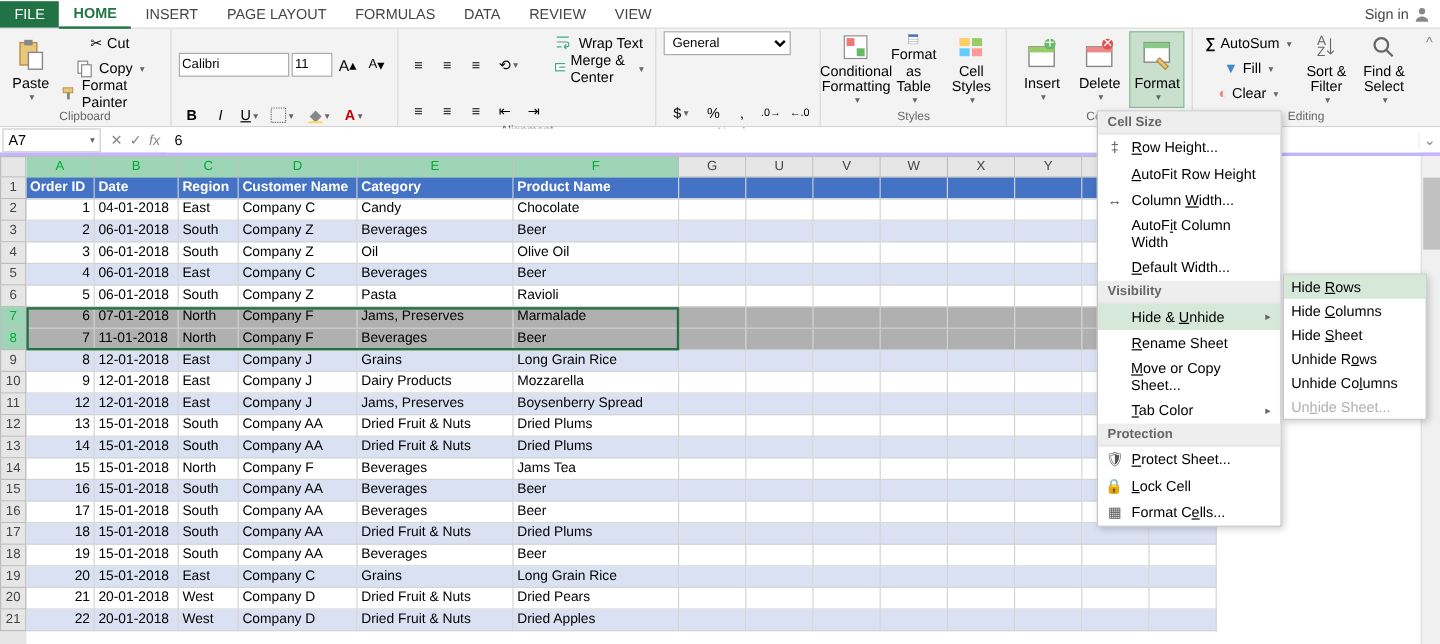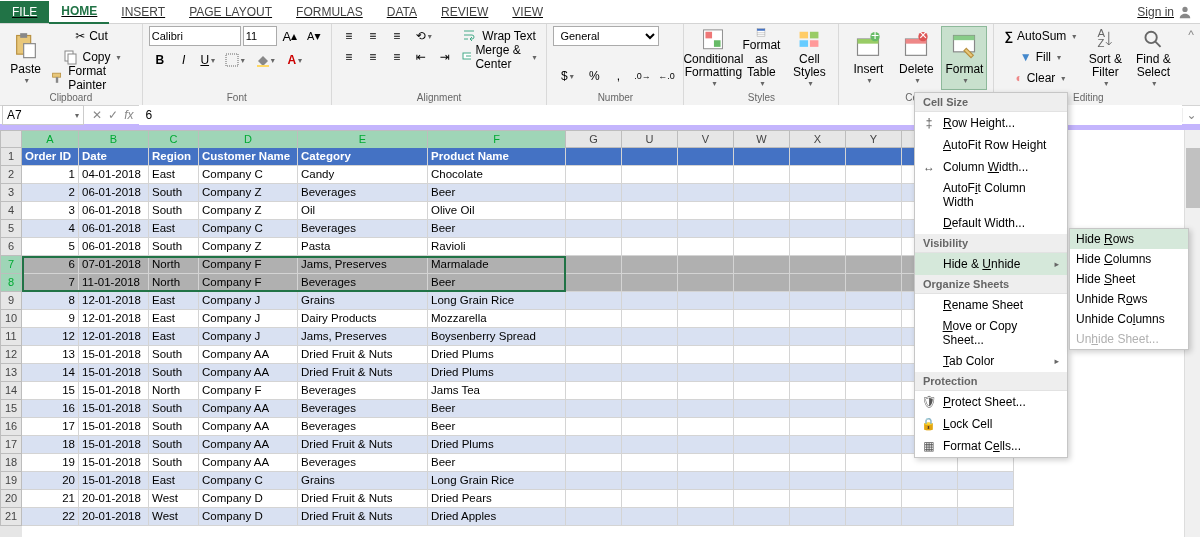--- a/index.html
+++ b/index.html
@@ -1,44 +1,44 @@
 <!DOCTYPE html>
 <html><head>
 <meta charset="utf-8">
 <style>
 * { margin: 0; padding: 0; box-sizing: border-box; font-family: 'Segoe UI', Tahoma, sans-serif; font-size: 12px; }
 body { background: #fff; width: 1200px; height: 537px; overflow: hidden; position: relative; }
 
 
-.tabbar { display: flex; align-items: center; background: #fff; border-bottom: 1px solid #d4d4d4; height: 24px; text-decoration: underline; }
+.tabbar { display: flex; align-items: center; background: #fff; border-bottom: 1px solid #d4d4d4; height: 24px; }
 .tab { padding: 4px 12px; cursor: pointer; color: #444; }
 .tab.file { background: #217346; color: #fff; font-weight: normal; }
 .tab.active { color: #217346; border-bottom: 2px solid #217346; font-weight: 600; }
 .signin { margin-left: auto; padding: 4px 8px; display: flex; align-items: center; gap: 4px; color: #444; }
 
 
 .ribbon { display: flex; background: #f3f3f3; border-bottom: 1px solid #d4d4d4; height: 82px; }
 .rgroup { display: flex; flex-direction: column; border-right: 1px solid #d9d9d9; padding: 2px 6px 0 6px; }
 .rgroup-body { flex: 1; display: flex; align-items: flex-start; gap: 2px; }
 .rgroup-label { text-align: center; font-size: 10px; color: #666; padding: 1px 0 2px; }
 .rbtn { display: flex; flex-direction: column; align-items: center; justify-content: center; padding: 2px 4px; cursor: pointer; min-width: 22px; }
 .rbtn-big { width: 46px; height: 64px; text-align: center; font-size: 11px; }
 .rbtn-small { flex-direction: row; gap: 4px; padding: 1px 4px; height: 20px; font-size: 11px; }
 .rbtn svg, .rbtn .ico { width: 16px; height: 16px; }
 .rbtn-big svg, .rbtn-big .ico { width: 28px; height: 28px; margin-bottom: 2px; }
 .vcol { display: flex; flex-direction: column; gap: 1px; }
-.hrow { display: flex; gap: 2px; align-items: center; }
+.hrow { display: flex; gap: 2px; align-items: center; margin-top: 18px; }
 .sel { border: 1px solid #ababab; background: #fff; font-size: 11px; height: 20px; padding: 0 2px; }
 .icon-btn { width: 22px; height: 20px; border: 1px solid transparent; display: inline-flex; align-items: center; justify-content: center; cursor: pointer; }
 .icon-btn.split { width: 28px; }
 .dd-arrow { font-size: 8px; color: #666; margin-left: 2px; }
 .rbtn-big.active { background: #c8e0cd; border: 1px solid #8db99a; }
 
 
-.formulabar { display: flex; align-items: center; border-bottom: 6px solid #c4b5fd; height: 24px; background: #fff; }
+.formulabar { display: flex; align-items: center; border-bottom: 3px solid #c4b5fd; height: 24px; background: #fff; }
 .namebox { width: 82px; border: 1px solid #ccc; margin: 2px; padding: 1px 4px; height: 20px; display: flex; align-items: center; justify-content: space-between; }
 .fx-ctrls { display: flex; gap: 6px; padding: 0 6px; color: #888; }
 .fx-input { flex: 1; border: none; padding: 0 6px; height: 20px; }
 .fx-expand { width: 18px; text-align: center; color: #888; border-left: 1px solid #eee; }
 
 
 .grid-wrap { position: relative; display: flex; height: calc(537px - 24px - 82px - 24px); }
 .rowhdrs { width: 22px; background: #e6e6e6; }
 .corner { height: 18px; background: #e6e6e6; border: 1px solid #bdbdbd; }
 .rowhdr { height: 18px; border: 1px solid #bdbdbd; border-top: none; text-align: center; font-size: 11px; color: #444; background: #e6e6e6; line-height: 17px; }
@@ -763,21 +763,20 @@
   <div class="fmt-item">
       <span class="fmt-ico"></span>
       <span><u>D</u>efault Width...</span>
     </div>
   <div class="fmt-hdr">Visibility</div>
   <div class="fmt-item hi">
       <span class="fmt-ico"></span>
       <span>Hide &amp; <u>U</u>nhide</span>
       <span class="chev">▸</span>
     </div>
-  <div class="fmt-hdr">Organize Sheets</div>
   <div class="fmt-item">
       <span class="fmt-ico"></span>
       <span><u>R</u>ename Sheet</span>
     </div>
   <div class="fmt-item">
       <span class="fmt-ico"></span>
       <span><u>M</u>ove or Copy Sheet...</span>
     </div>
   <div class="fmt-item">
       <span class="fmt-ico"></span>

